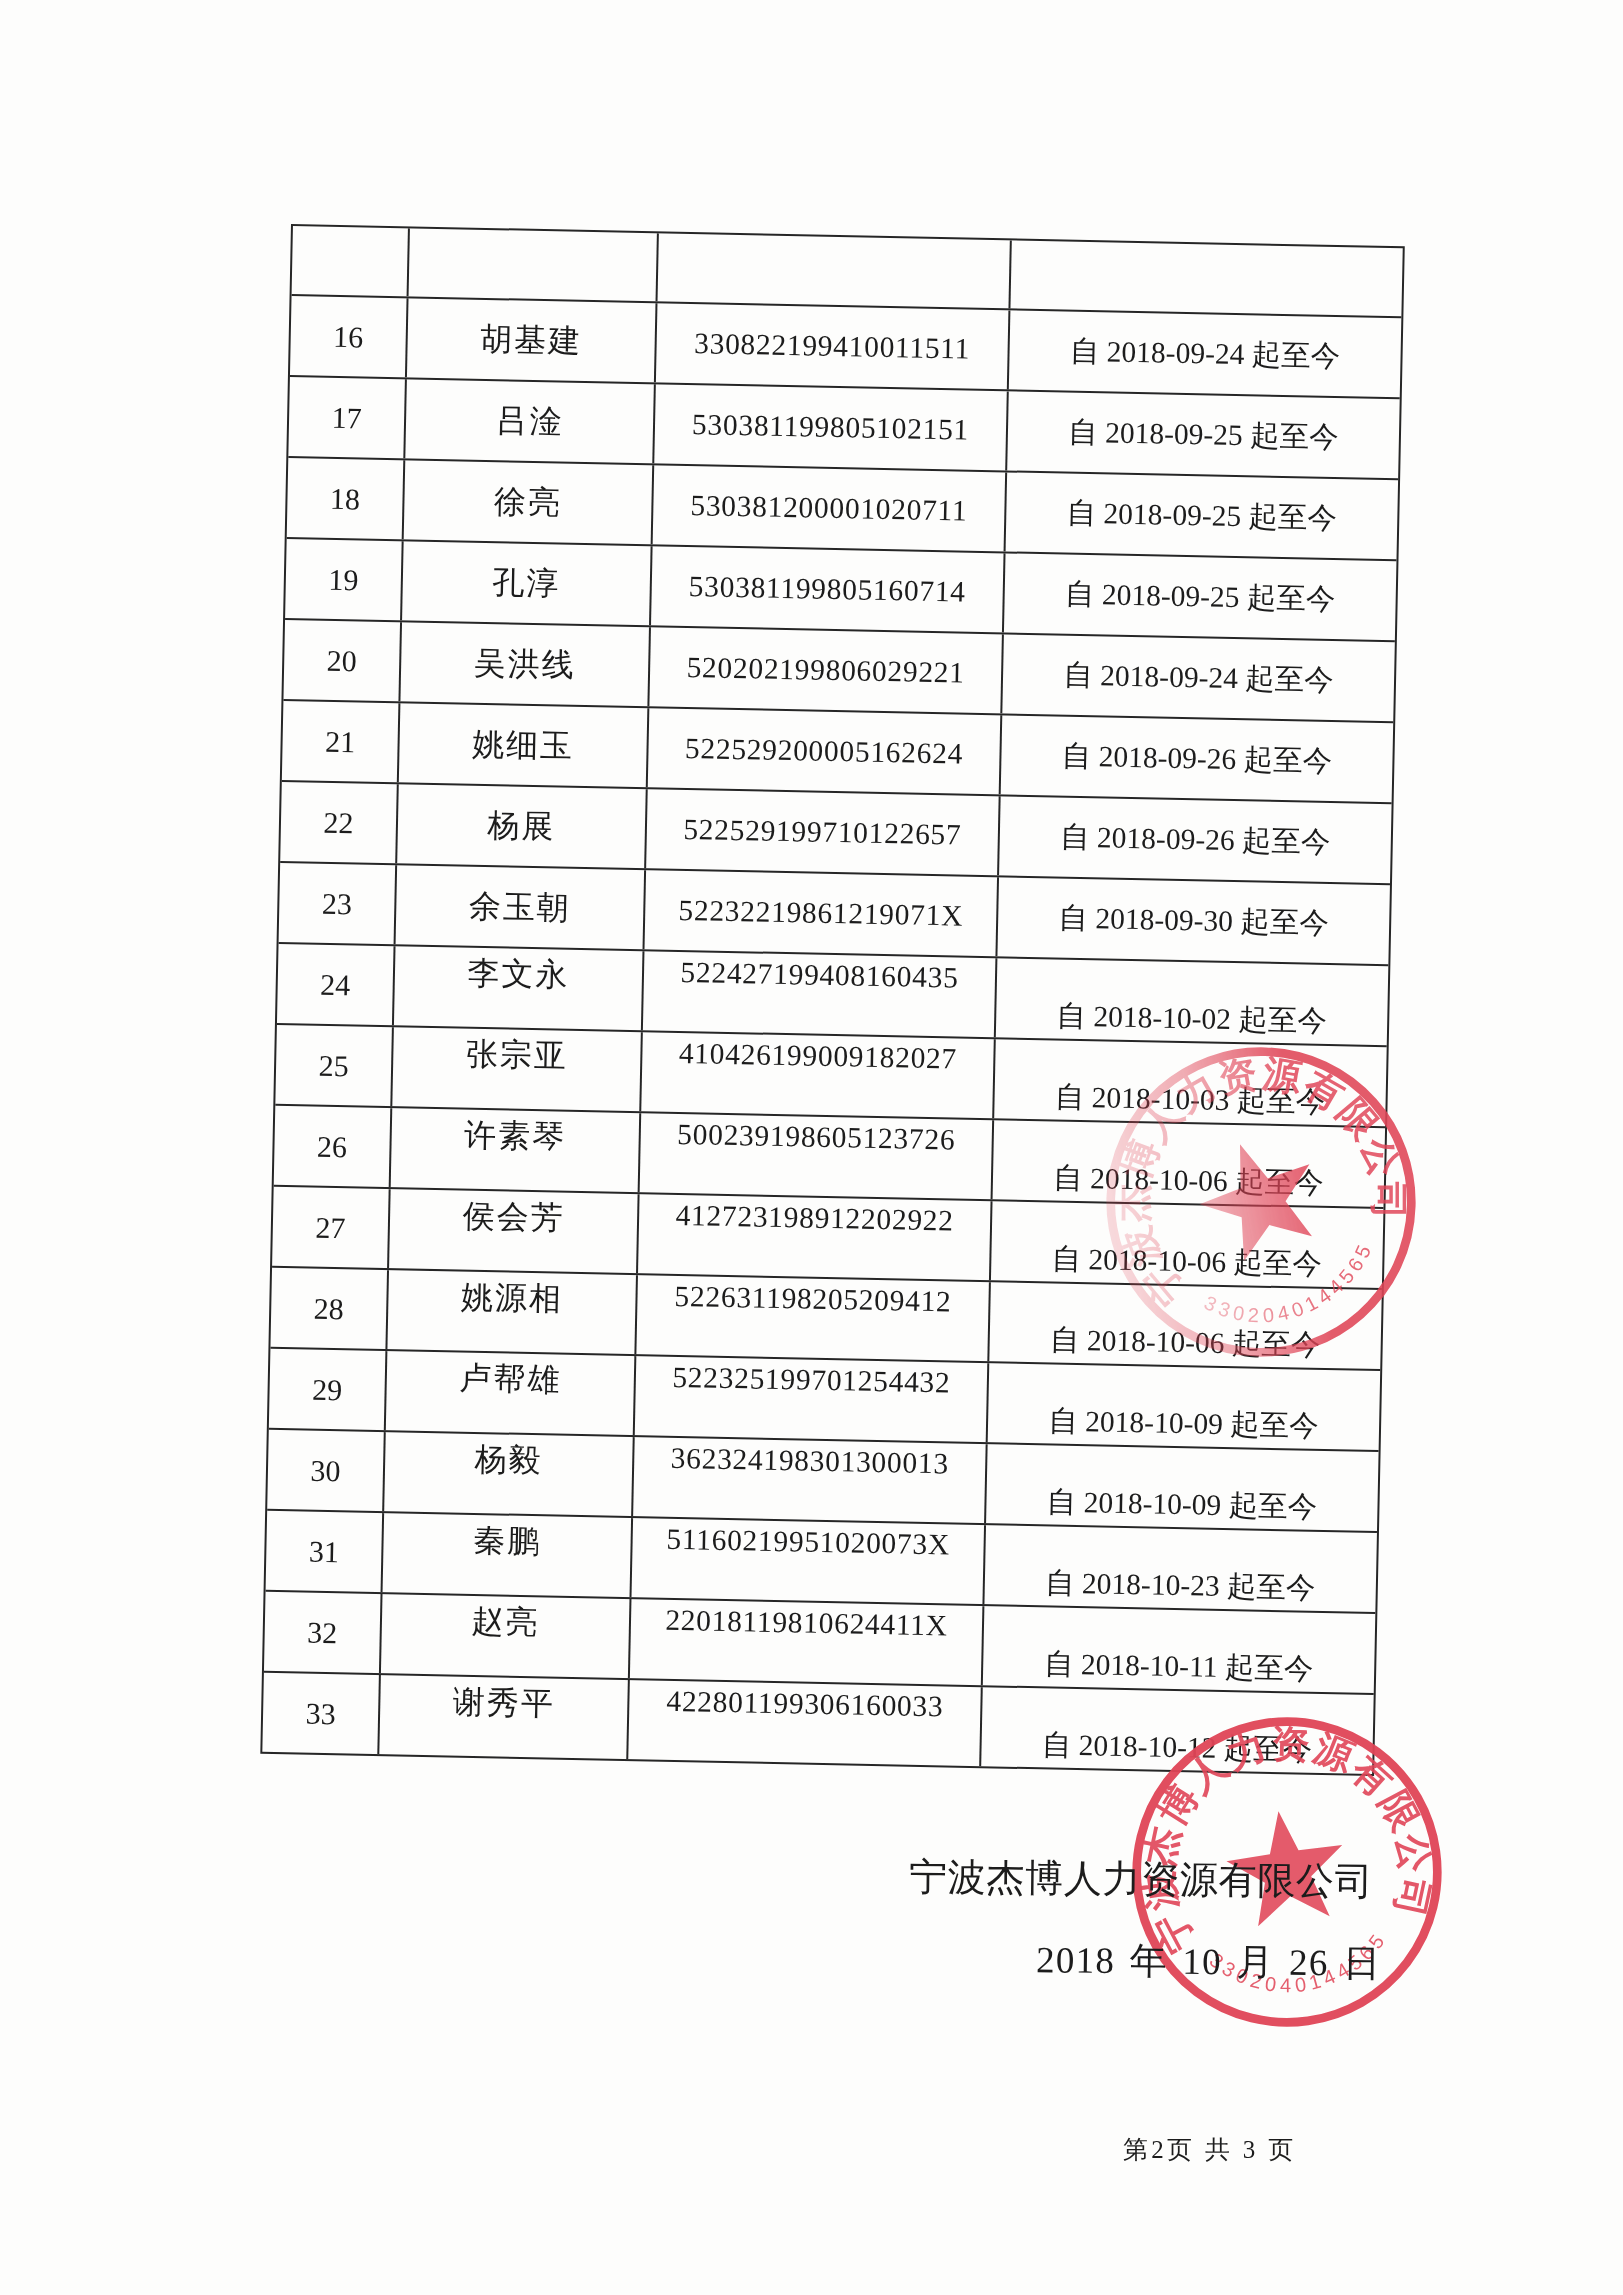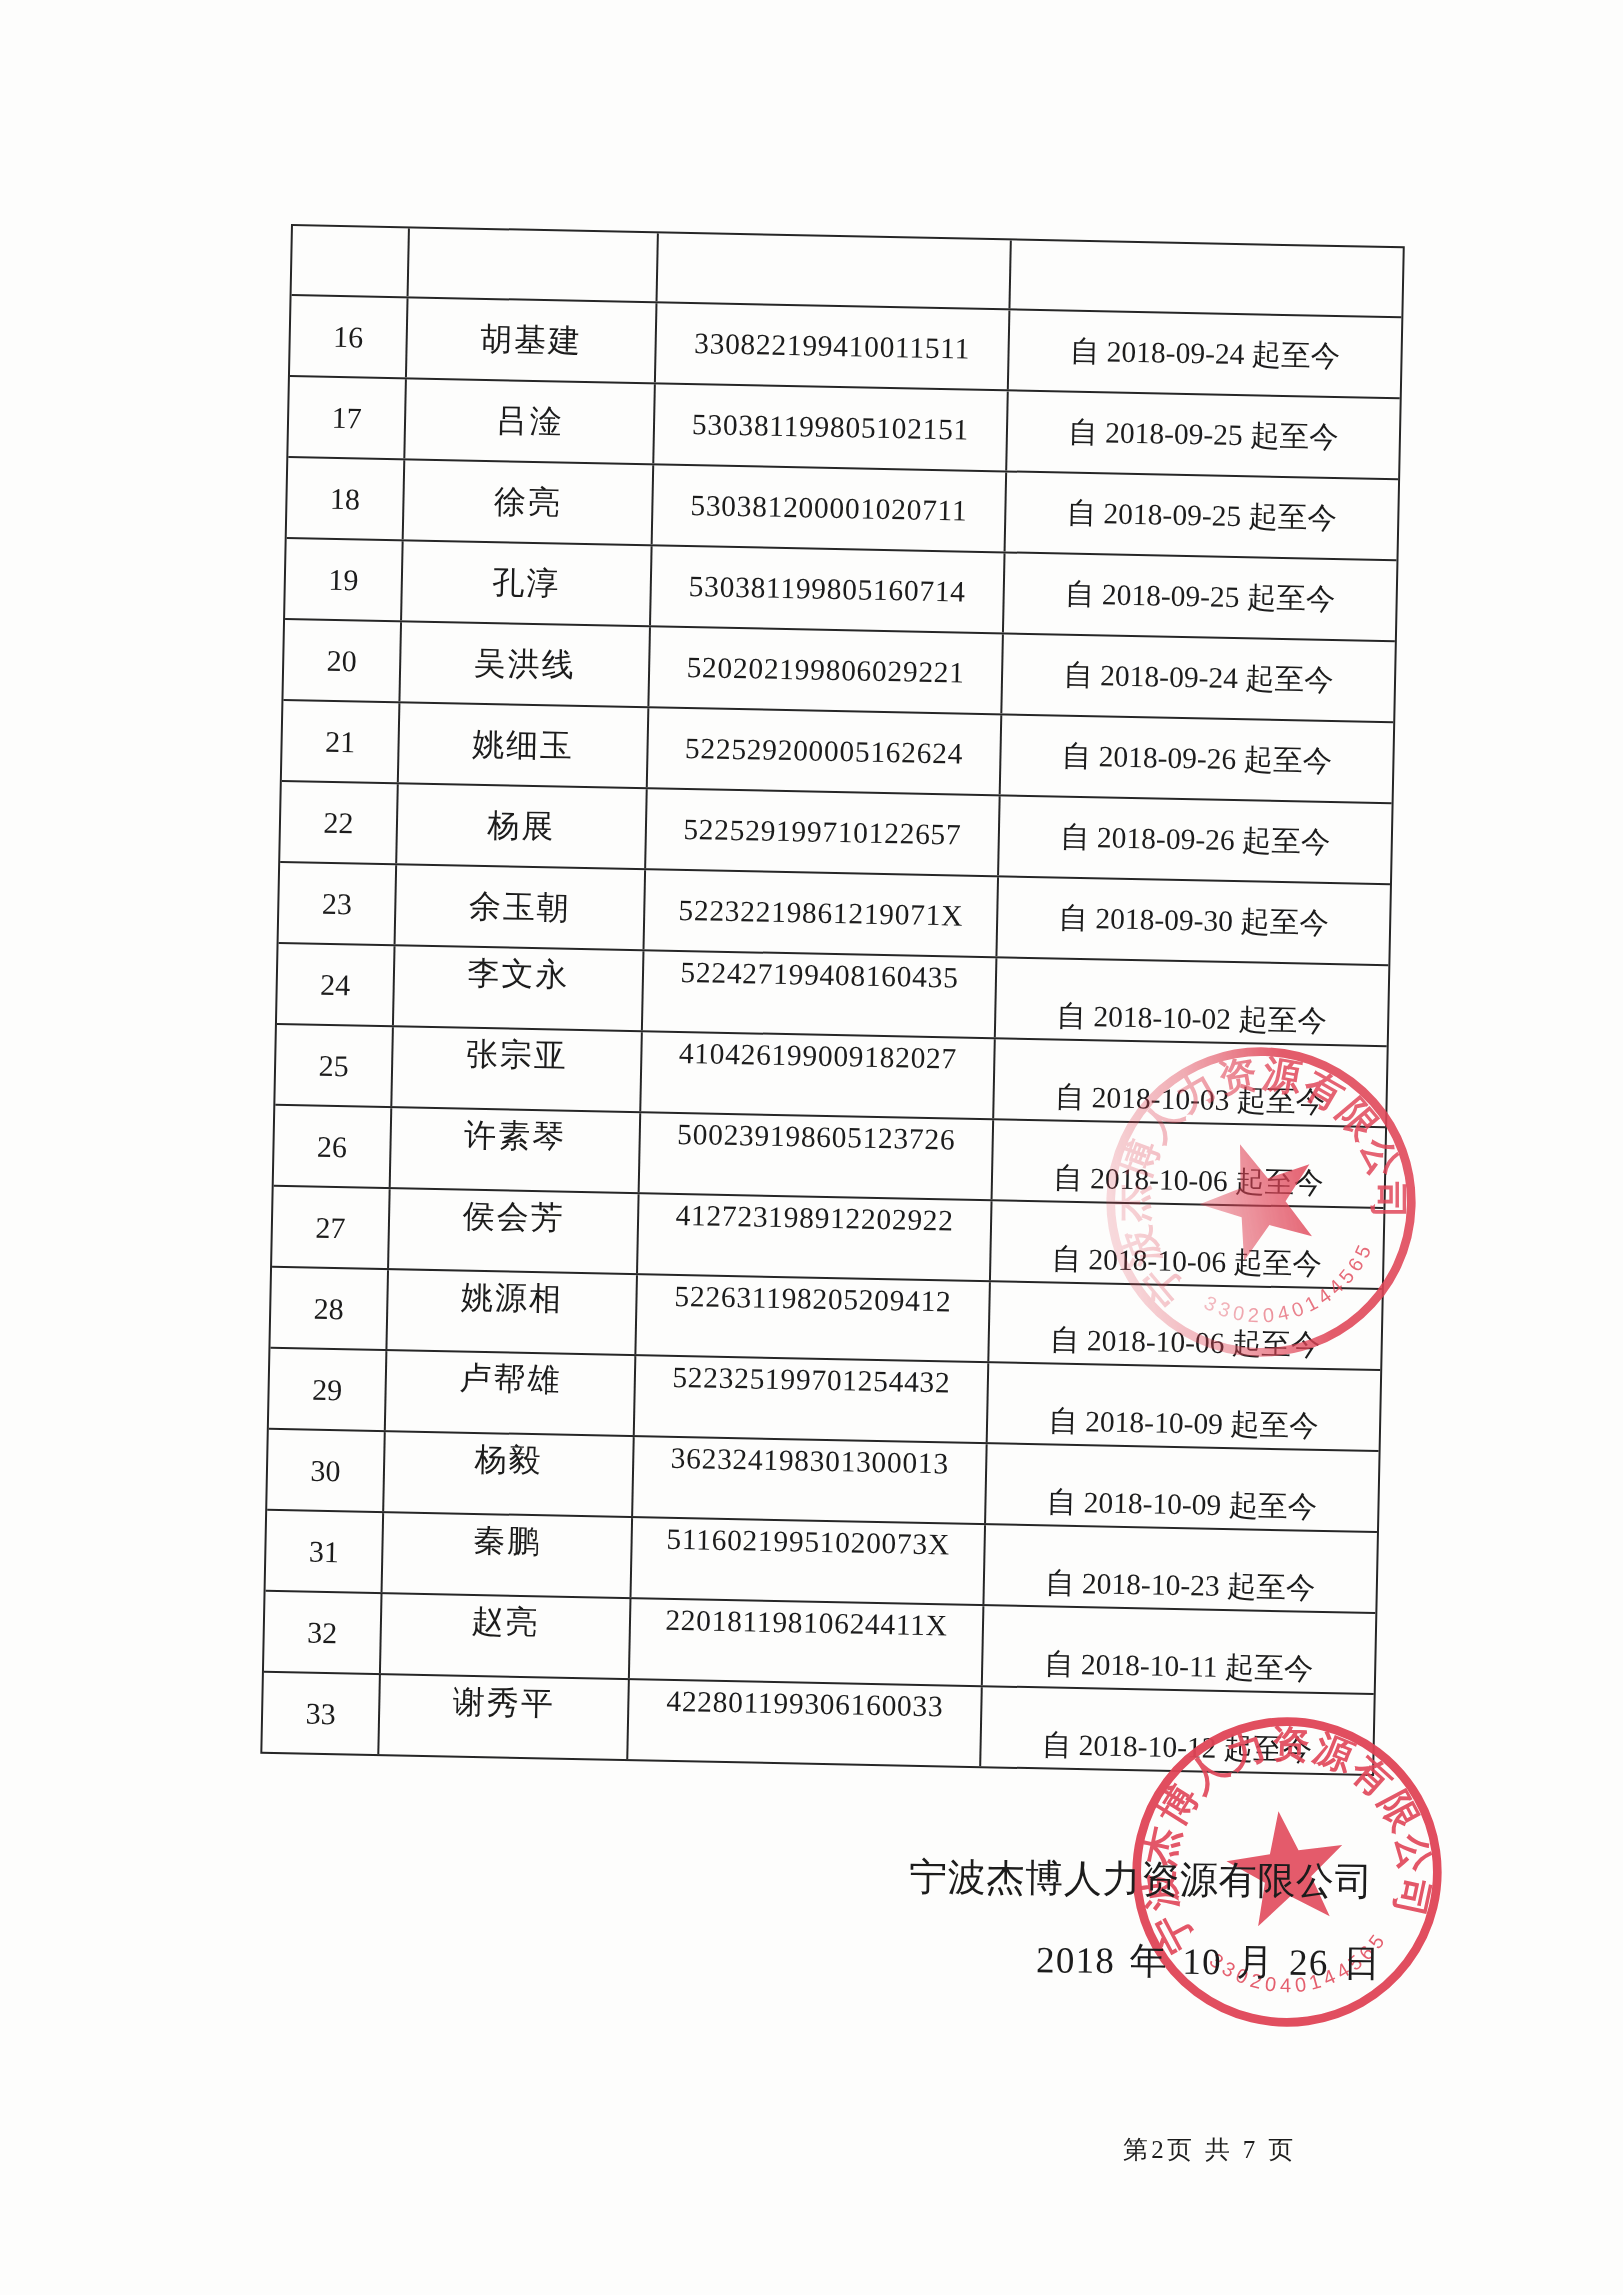--- a/index.html
+++ b/index.html
@@ -204,16 +204,16 @@
       <path id="arc-l-top" d="M 88.4 308.8 A 172 172 0 1 1 411.6 308.8" fill="none"></path>
       <path id="arc-l-bot" d="M 112.1 365.7 A 180 180 0 0 0 387.9 365.7" fill="none"></path>
       <text class="seal-arc-text"><textPath href="#arc-l-top" startOffset="50%" text-anchor="middle">宁波杰博人力资源有限公司</textPath></text>
       <text class="seal-num-text"><textPath href="#arc-l-bot" startOffset="50%" text-anchor="middle">3302040144565</textPath></text>
     </svg>
   </div>
 
   <div class="sign-company">宁波杰博人力资源有限公司</div>
   <div class="sign-date">2018 年 10 月 26 日</div>
 
-  <div class="page-indicator">第2页 共 7 页</div>
+  <div class="page-indicator">第2页 共 3 页</div>
 
 </div>
 
 
 </body></html>

